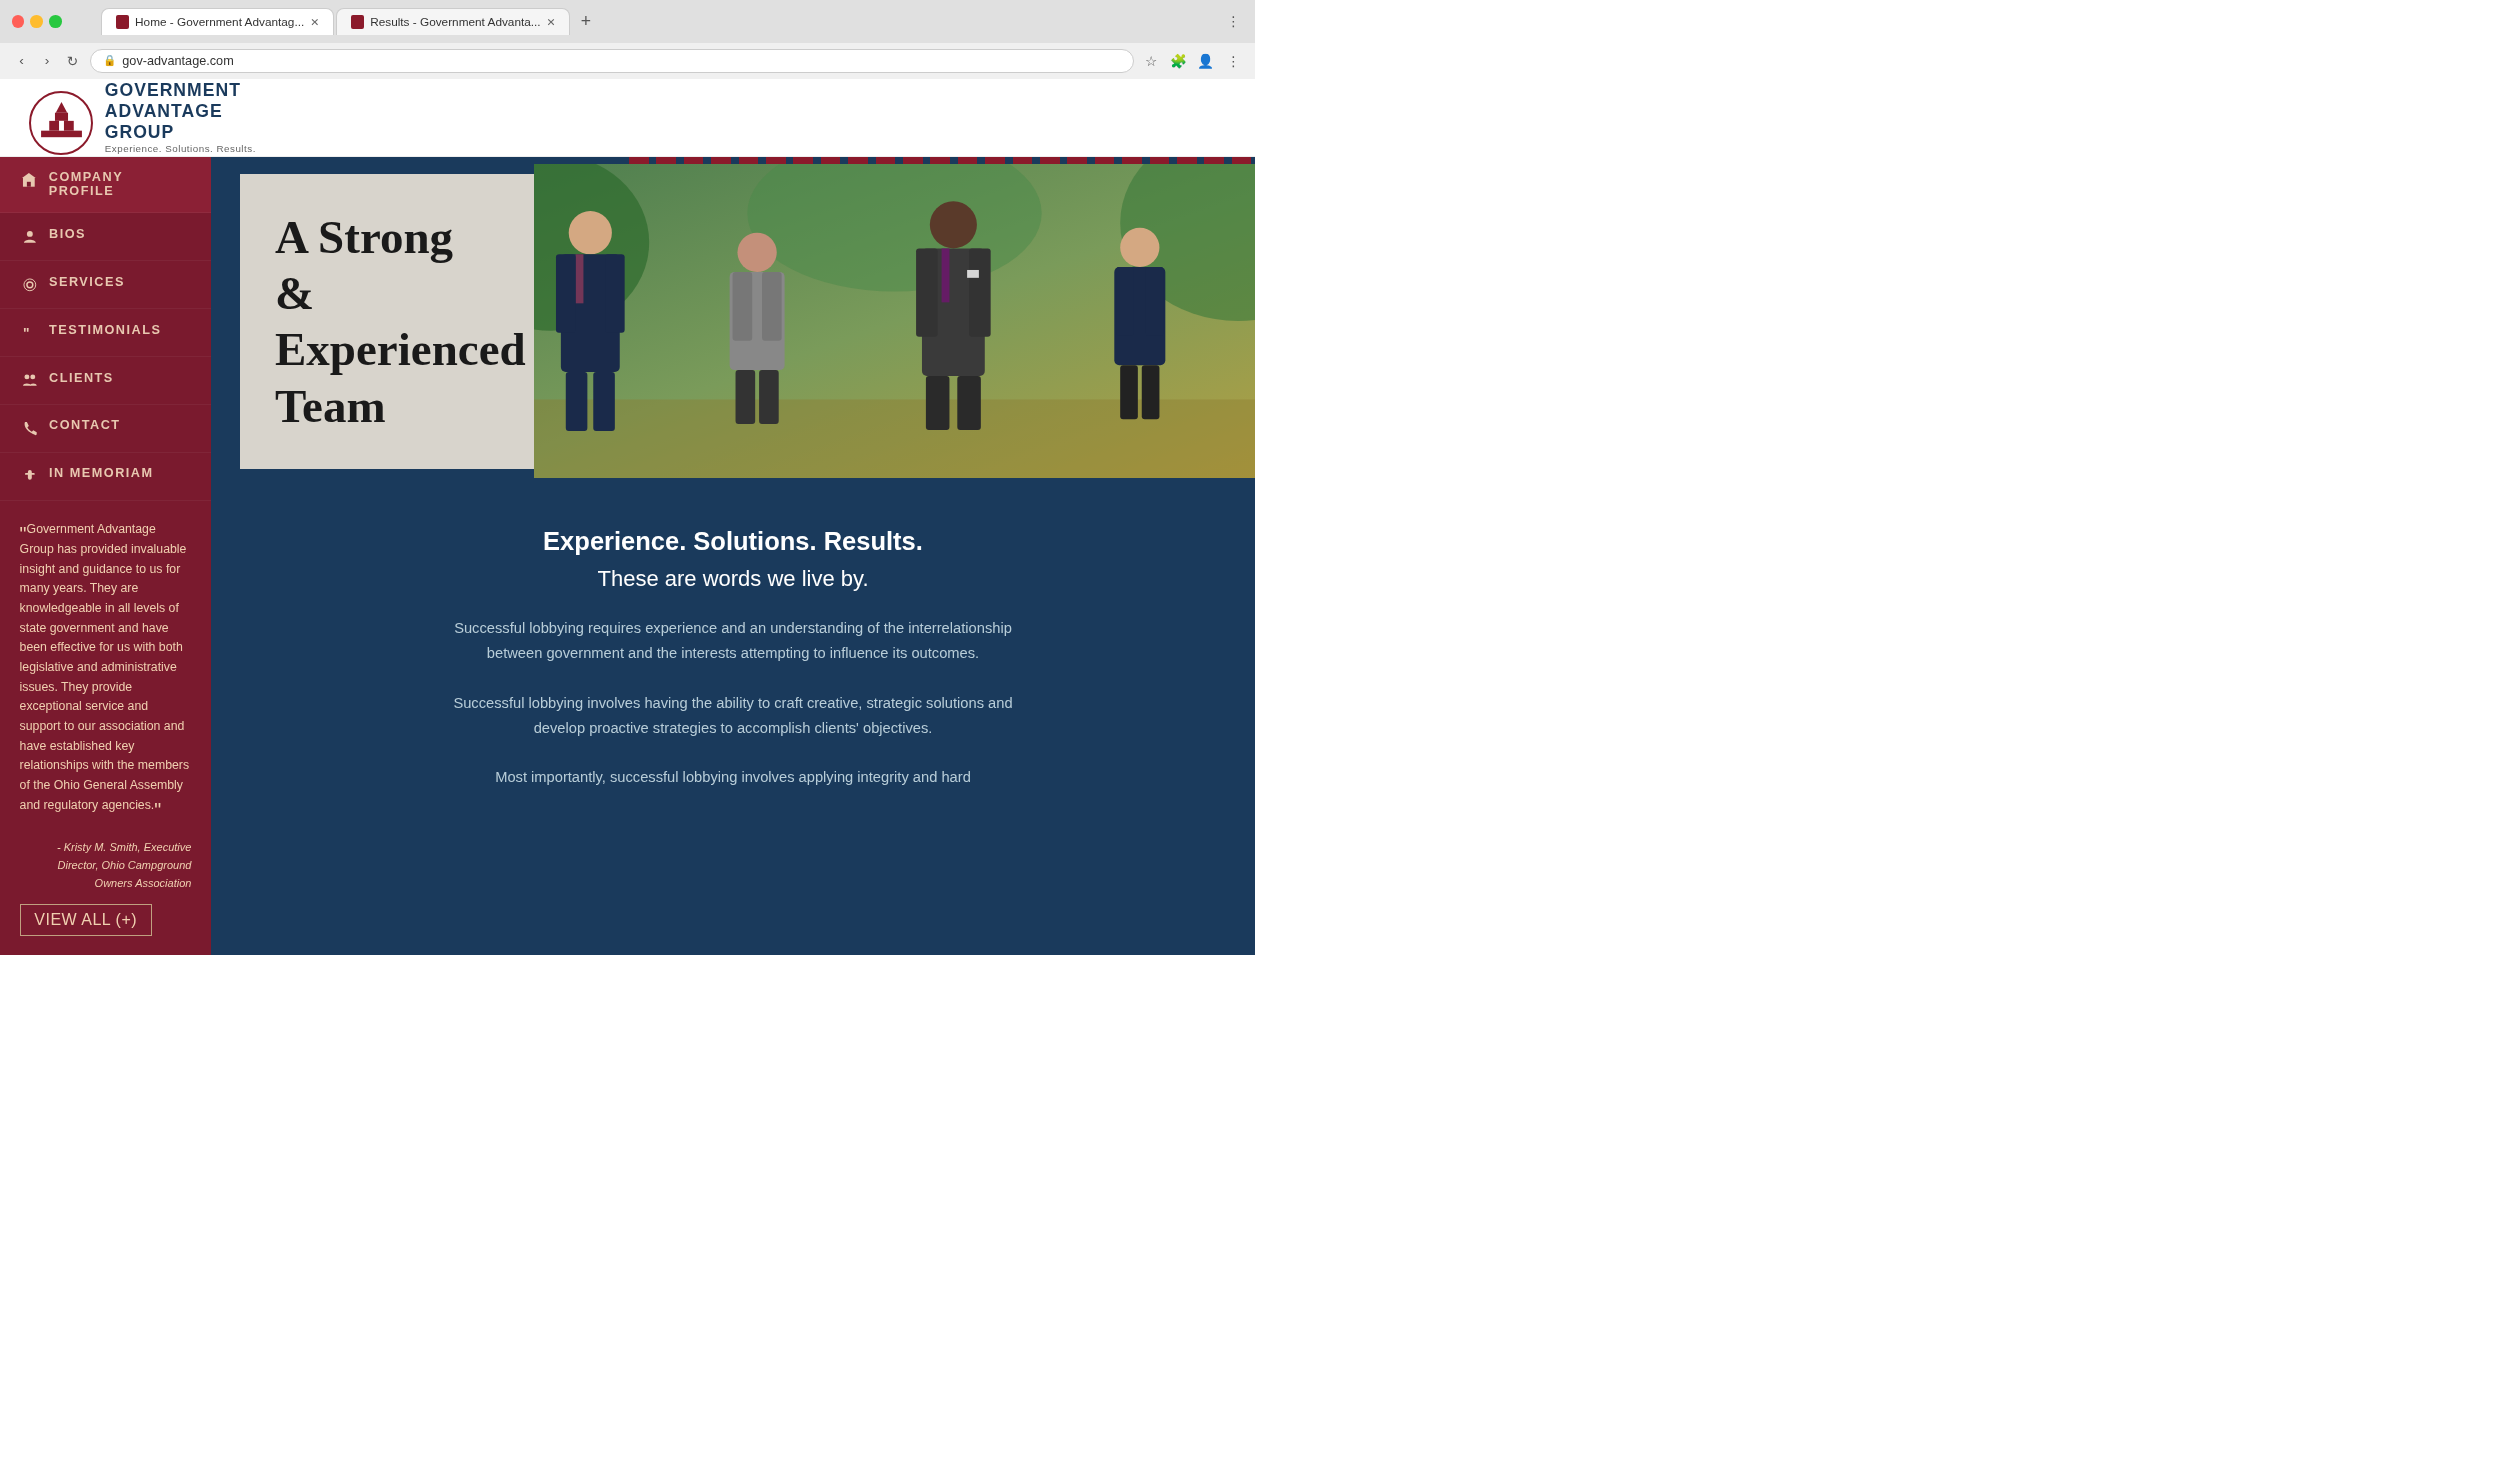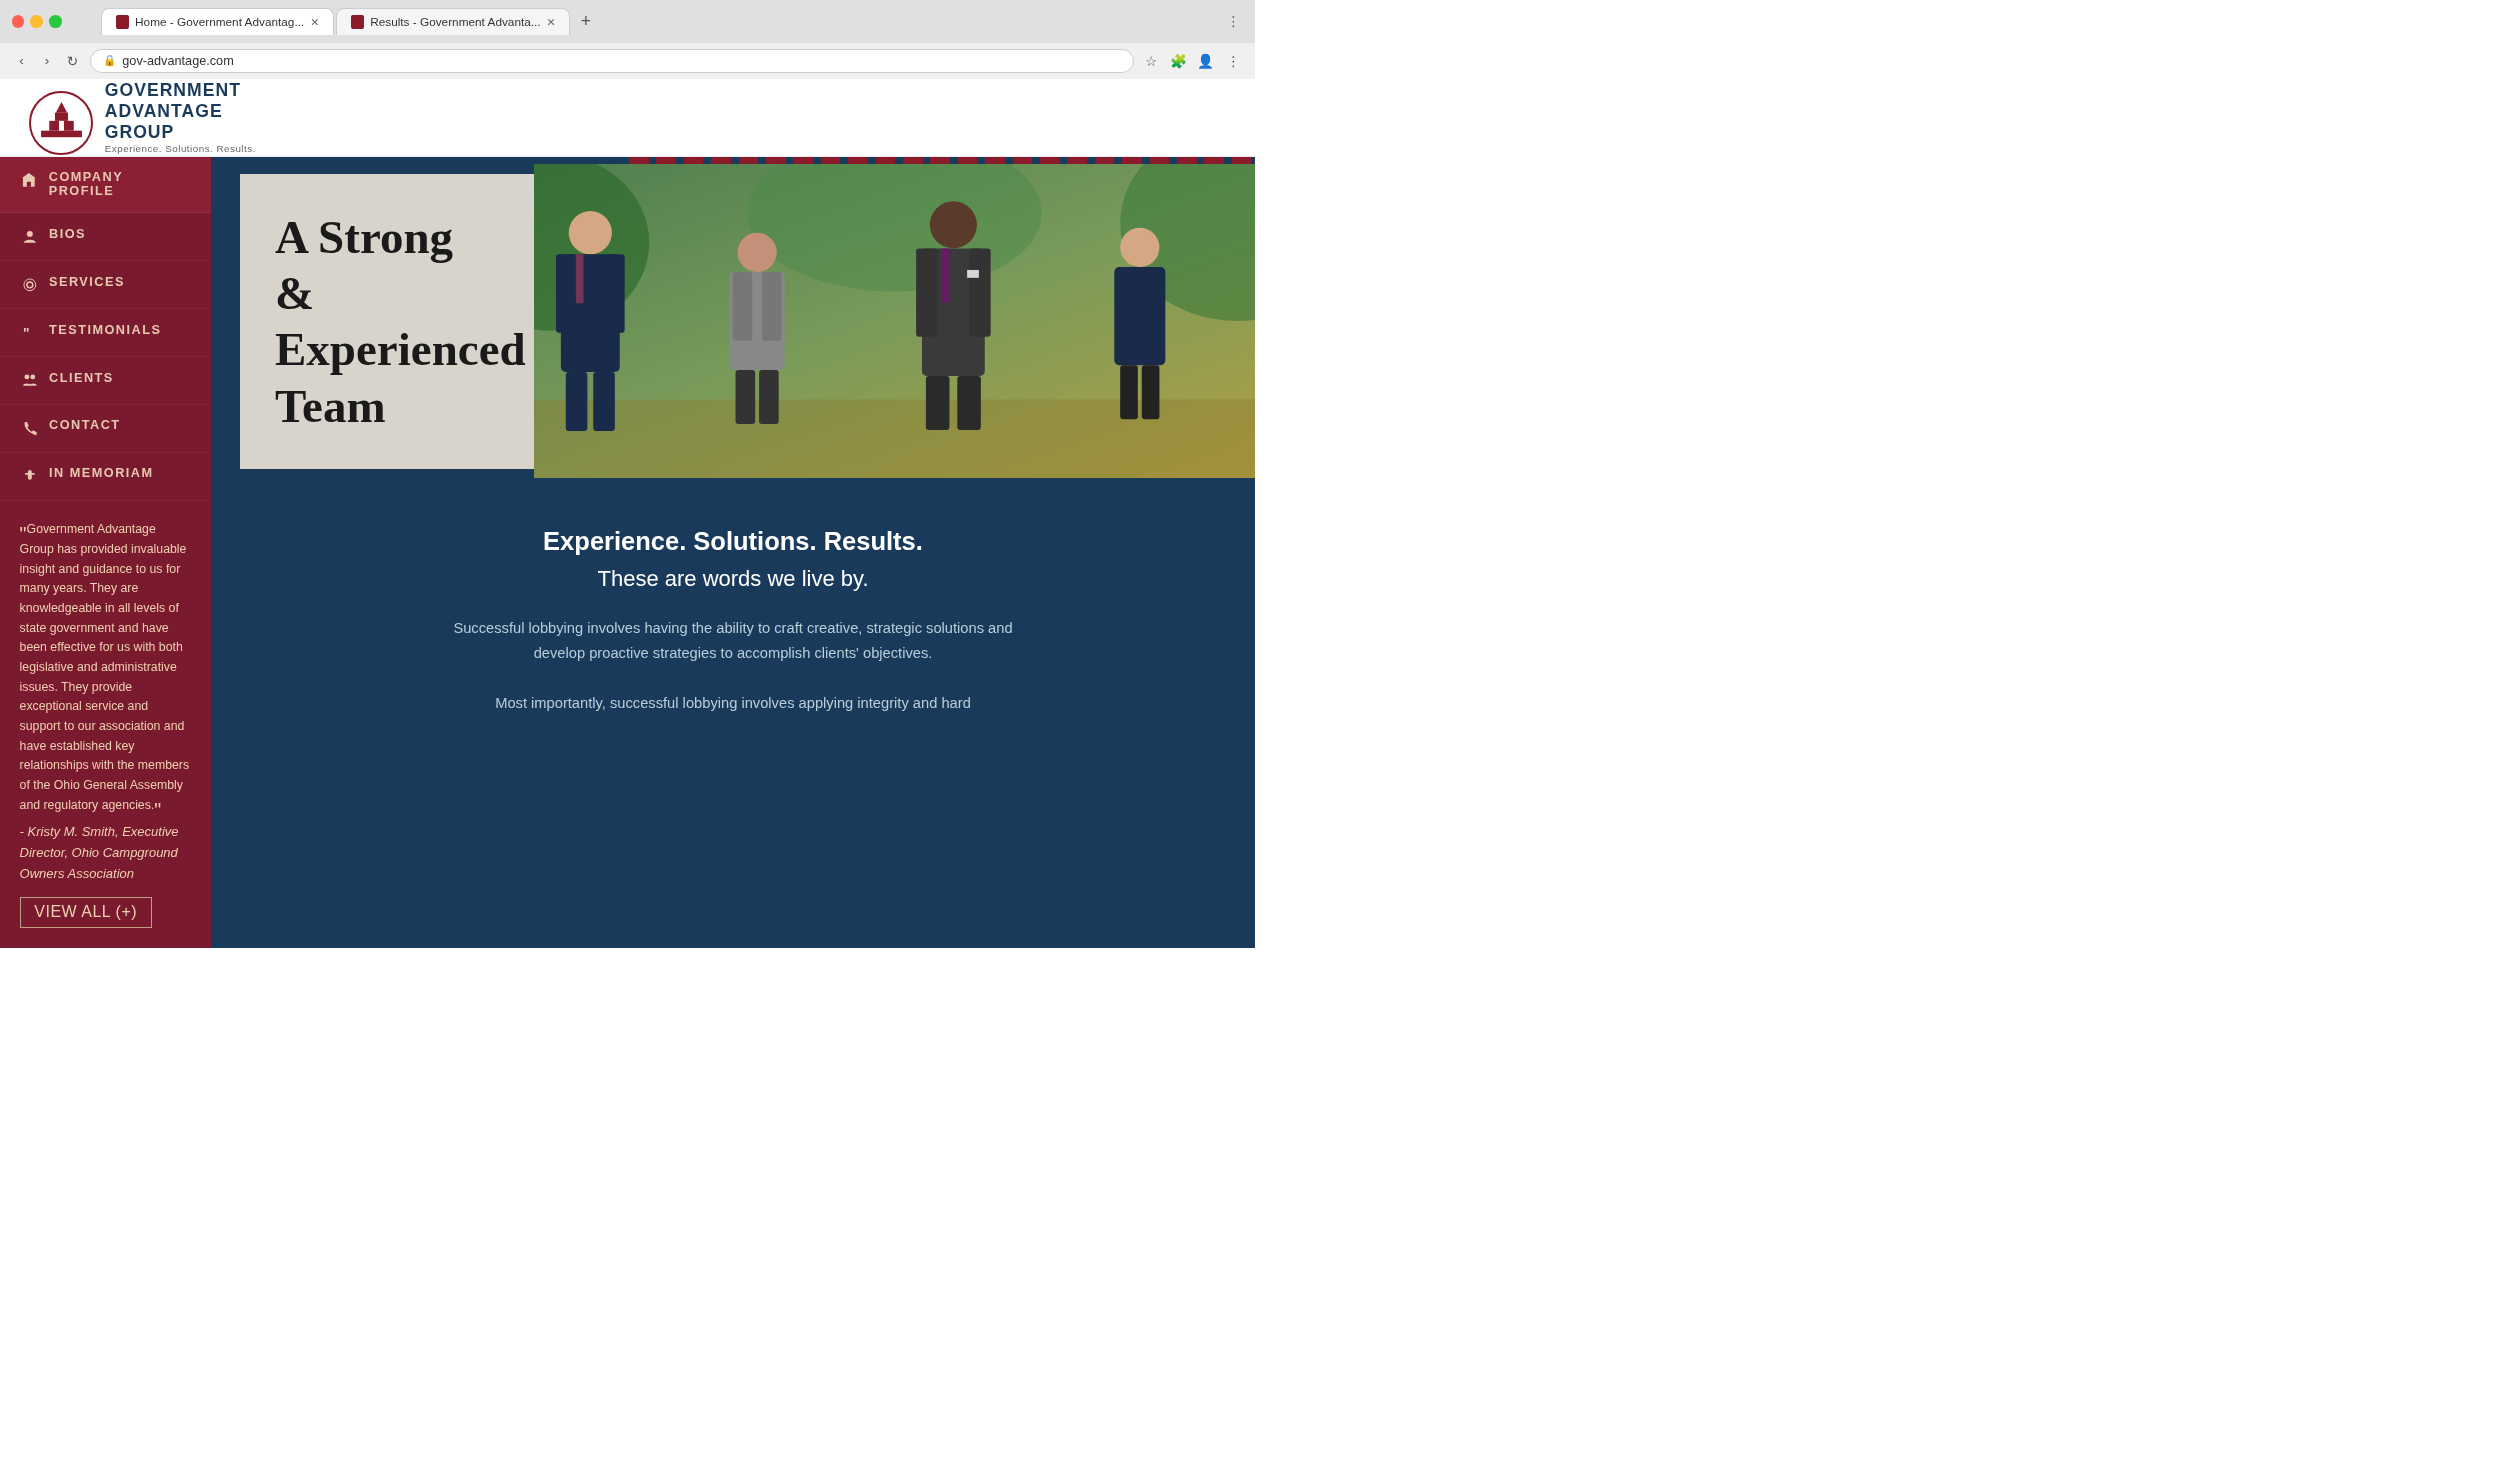--- a/index.html
+++ b/index.html
@@ -141,21 +141,21 @@
 
     
     .testimonial-section {
       padding: 19.6px;
       color: #f0d0b0;
       font-size: 12.3px;
       line-height: 1.6;
     }
     .quote-text { font-size: 12.3px; color: #f0d0b0; }
     .quote-mark { font-size: 19.6px; color: #f0d0b0; line-height: 0; vertical-align: -7.8px; }
-    .quote-author { font-size: 13px; color: #f0d0b0; margin-top: 7px; text-align: left; font-style: italic; }
+    .quote-author { font-size: 11px; color: #f0d0b0; margin-top: 24px; text-align: right; font-style: italic; }
     .view-all-btn {
       display: inline-block;
       margin-top: 11.8px;
       padding: 5.9px 13.7px;
       border: 1px solid #c0a080;
       color: #f0d0b0;
       font-size: 16px;
       cursor: pointer;
       background: transparent;
       letter-spacing: 0.5px;
@@ -455,20 +455,21 @@
                 <rect x="-20" y="140" width="18" height="55" rx="3" fill="#222"></rect>
                 <rect x="2" y="140" width="18" height="55" rx="3" fill="#222"></rect>
               </g>
             </svg>
           </div>
         </div>
 
         <div class="content-section">
           <div class="tagline">Experience.  Solutions.  Results.</div>
           <div class="tagline-sub">These are words we live by.</div>
+          <p class="content-para">Successful lobbying requires experience and an understanding of the interrelationship between government and the interests attempting to influence its outcomes.</p>
           <p class="content-para">Successful lobbying involves having the ability to craft creative, strategic solutions and develop proactive strategies to accomplish clients' objectives.</p>
           <p class="content-para">Most importantly, successful lobbying involves applying integrity and hard</p>
         </div>
       </div>
     </div>
 
   </div>
 </div>
 
 

